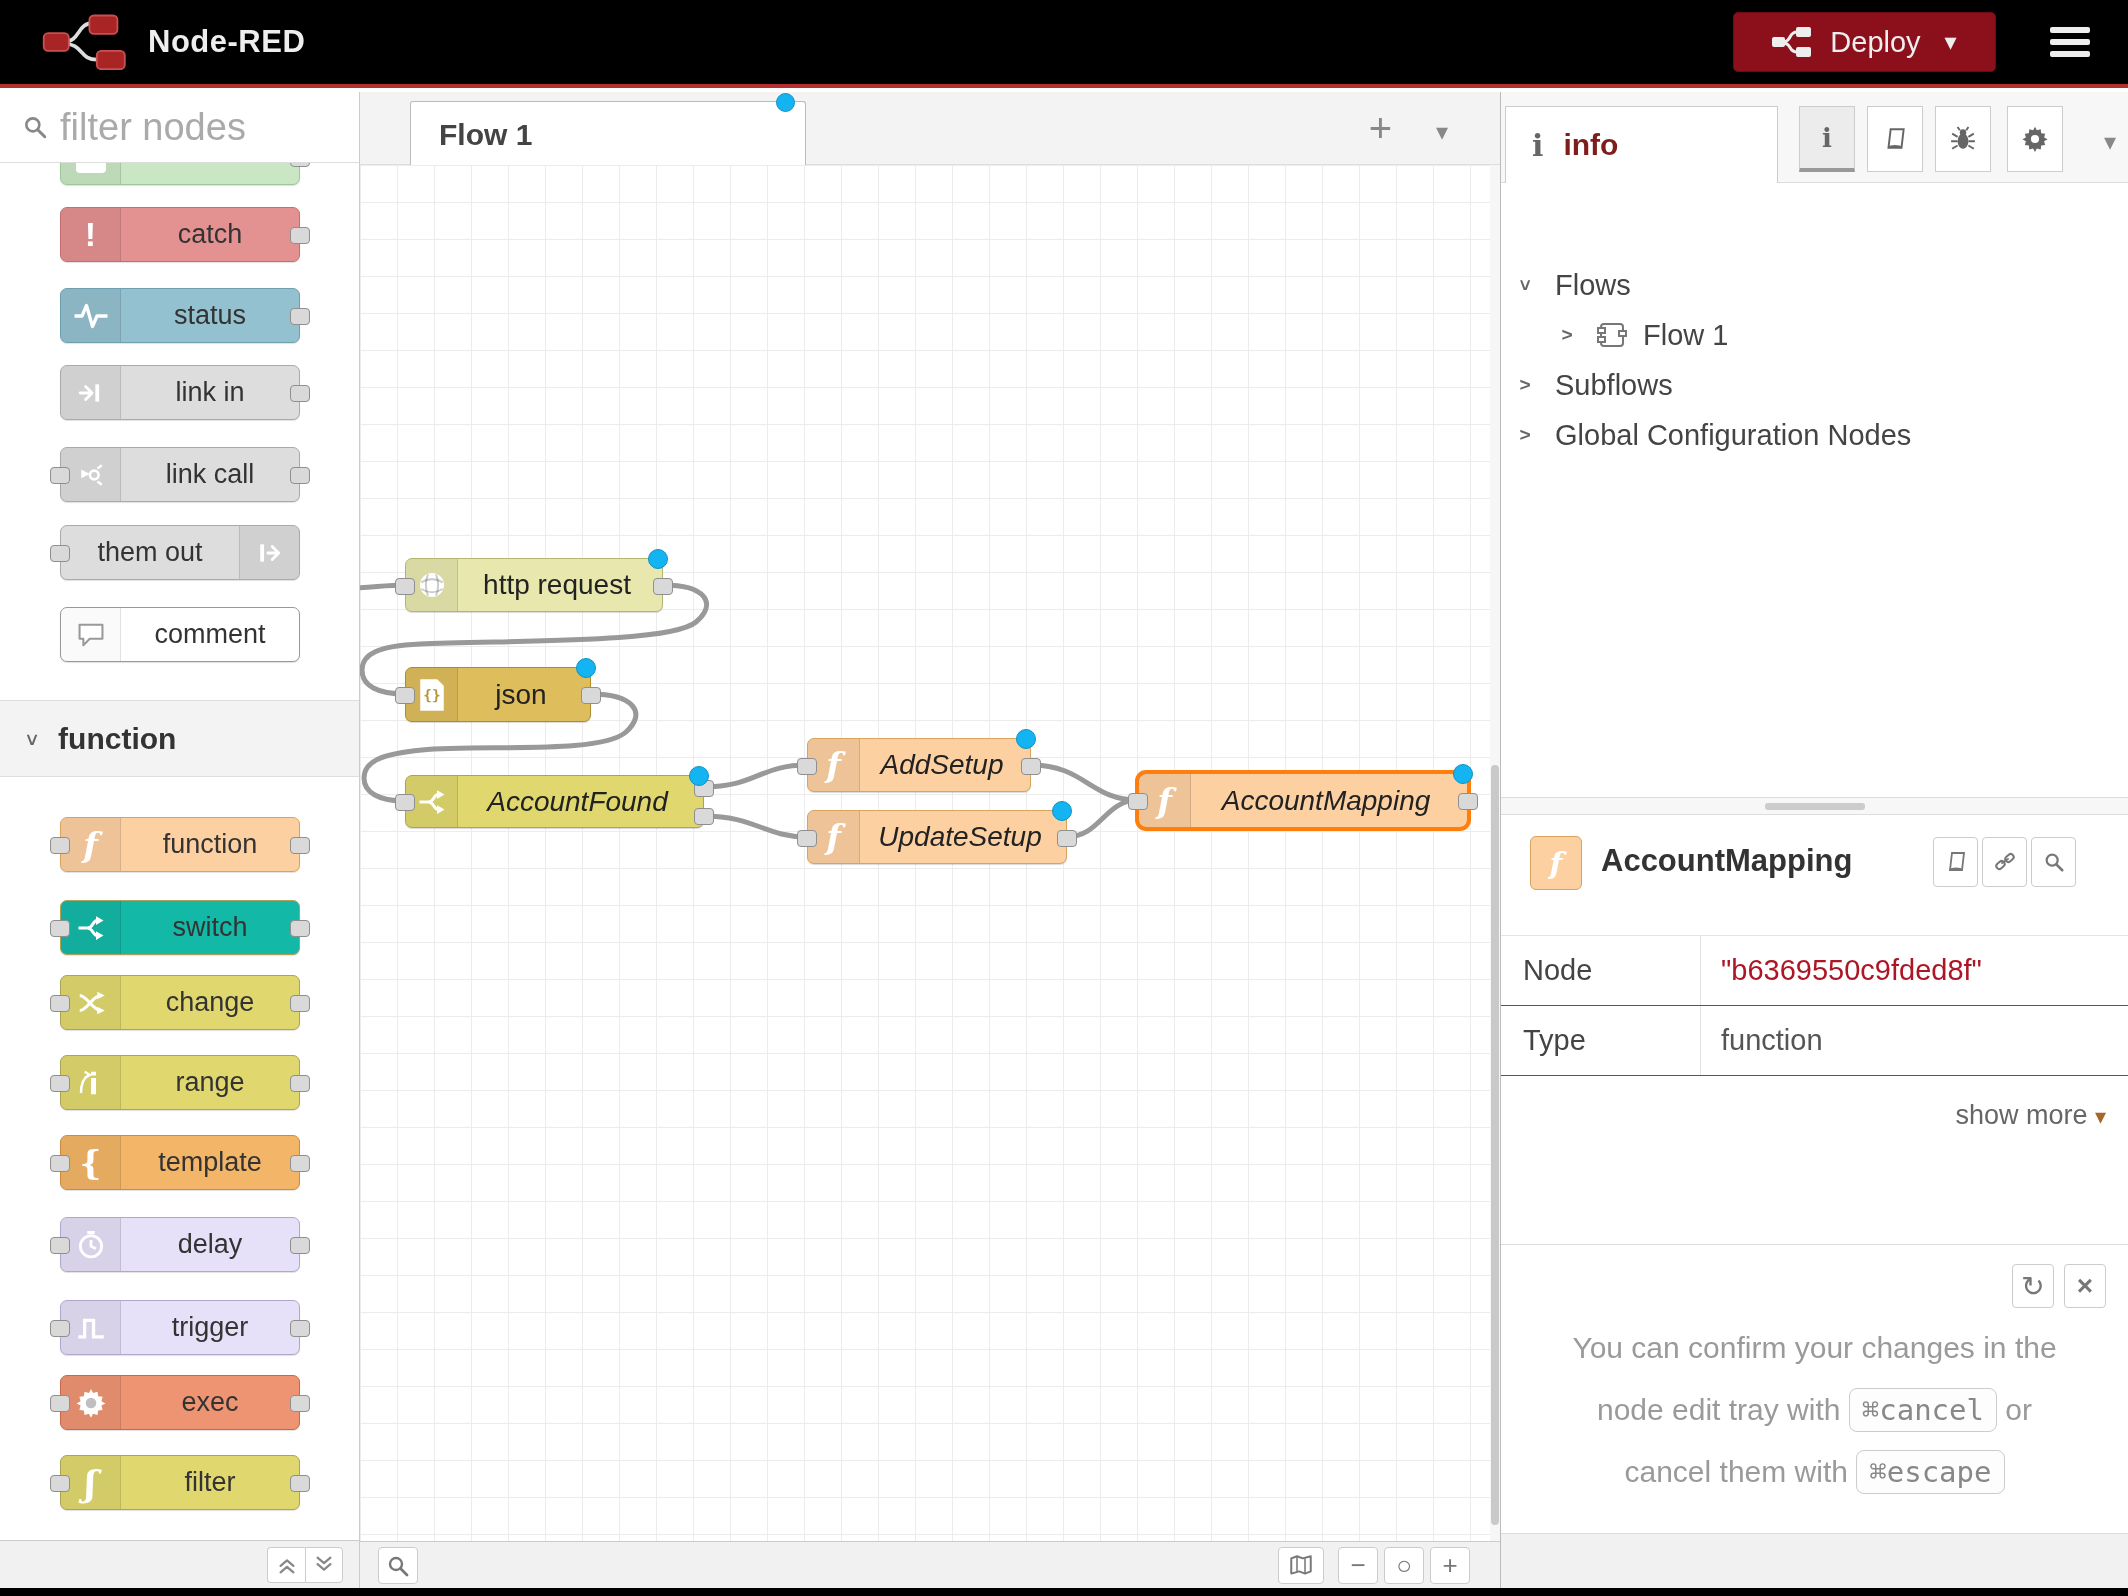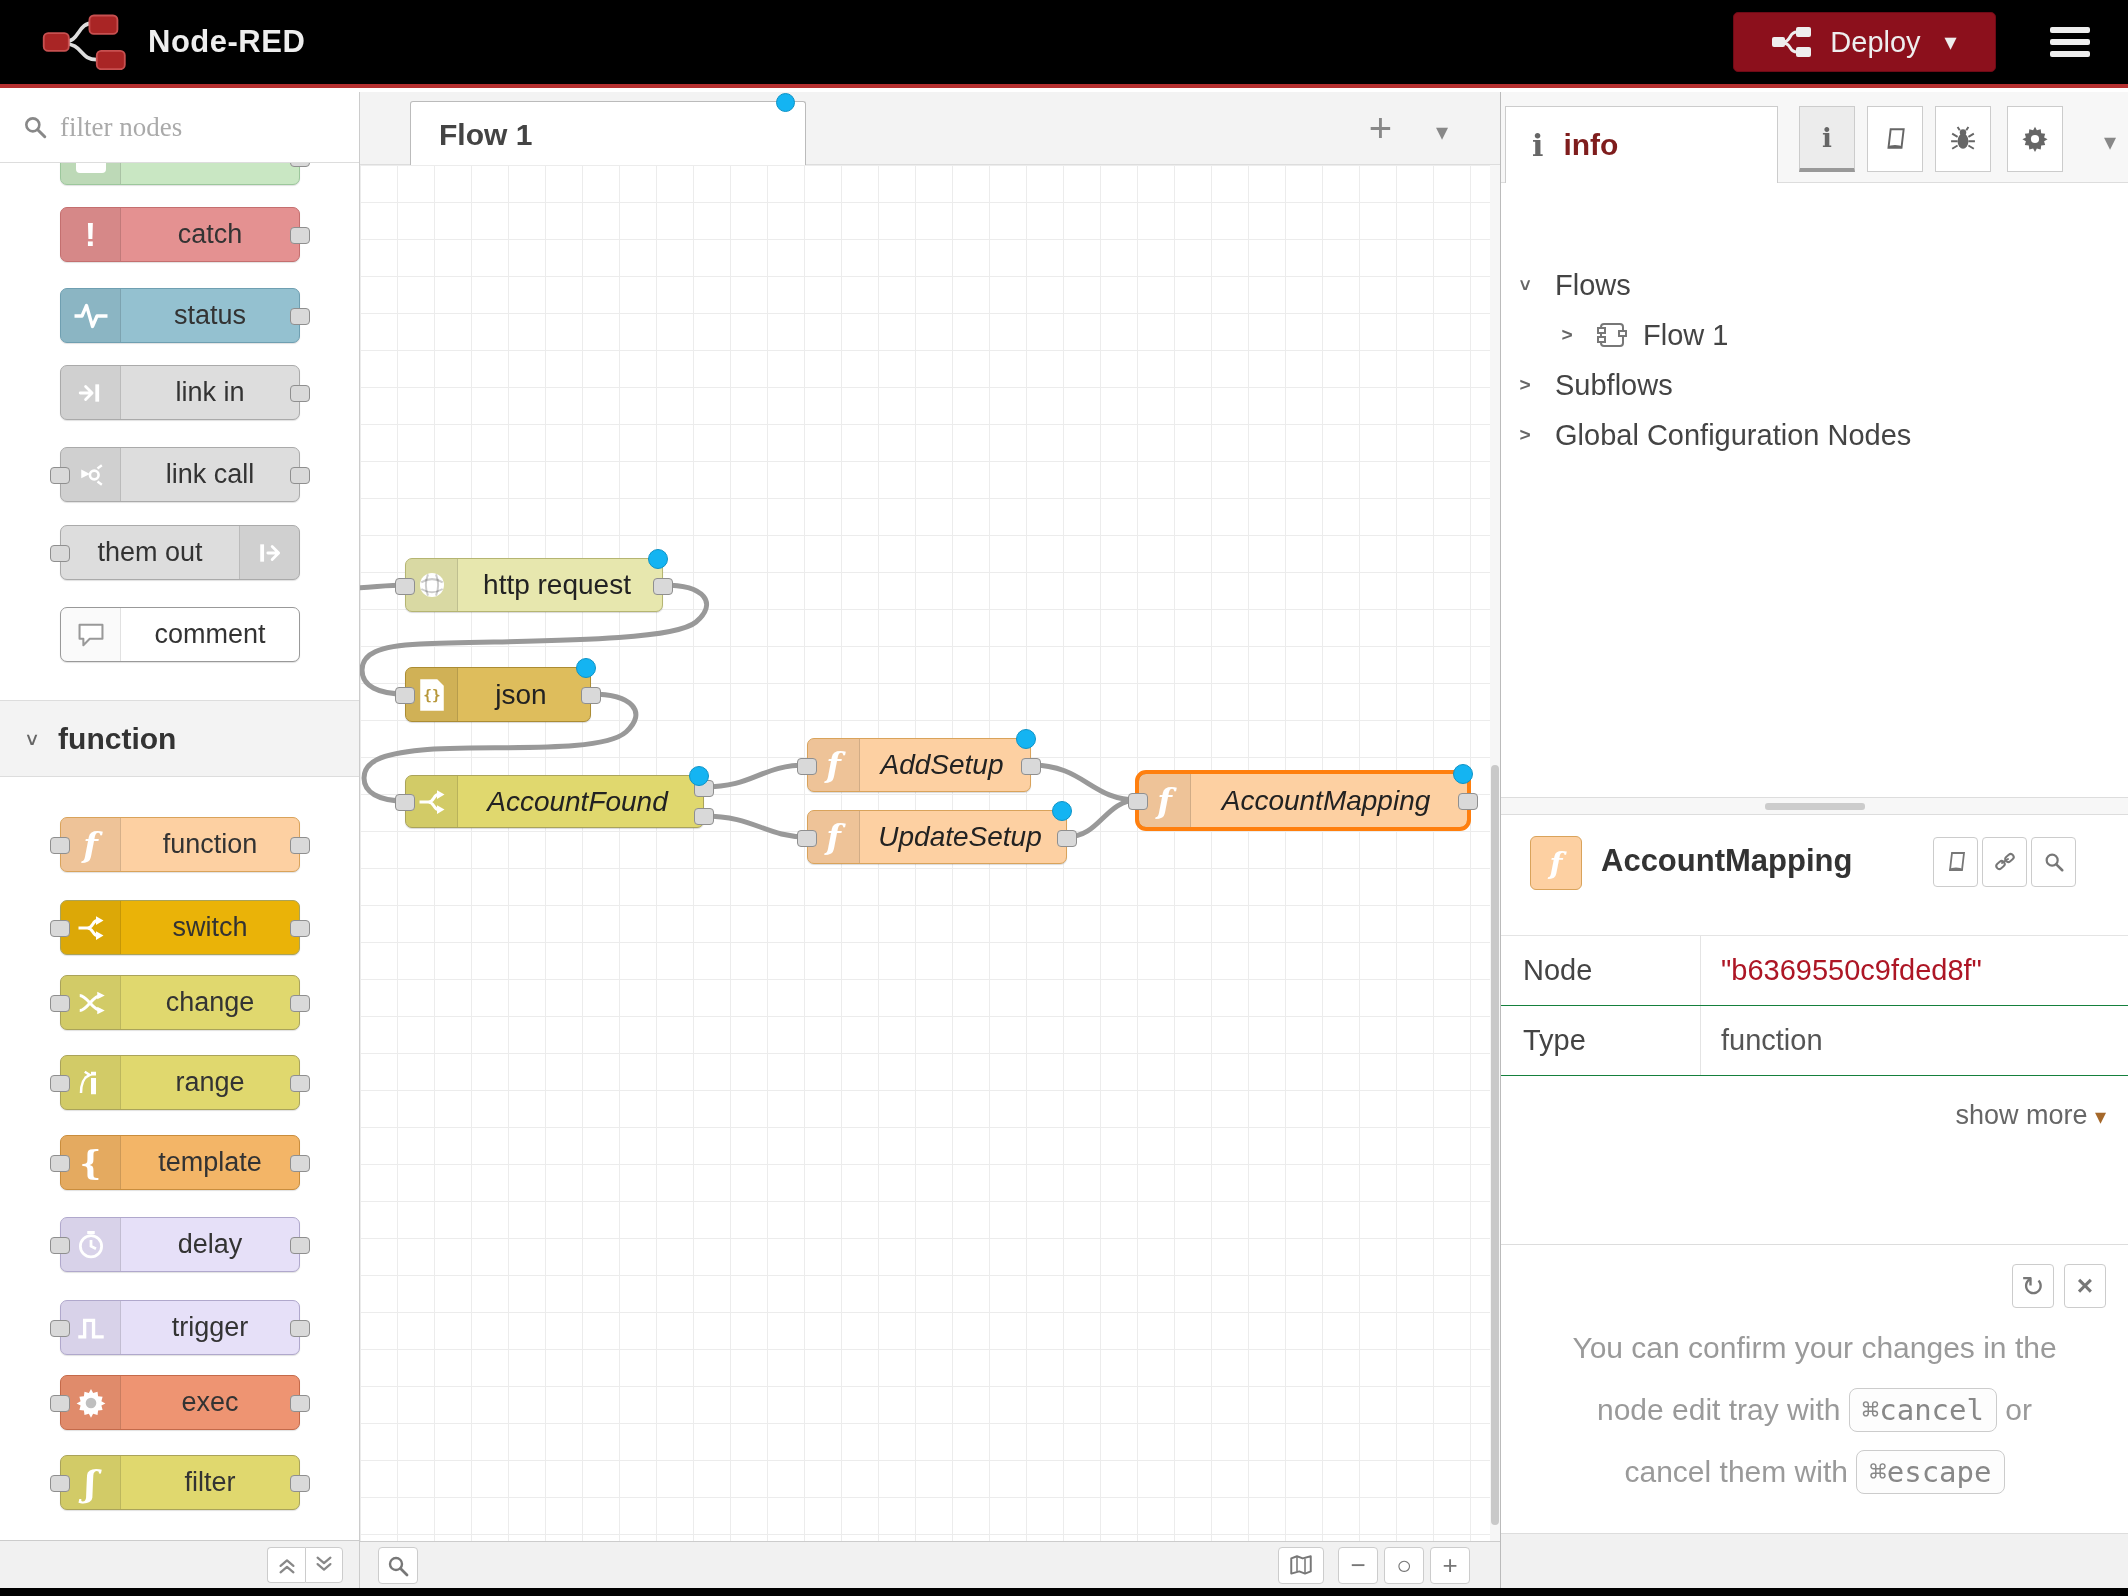--- a/index.html
+++ b/index.html
@@ -21,22 +21,22 @@
   #hamburger div { height:6px; background:#eee; border-radius:2px; margin:6px 0; }
 
   
   #main { position:absolute; left:0; top:92px; width:2128px; height:1496px; display:flex; }
 
   
   #palette { position:relative; width:360px; height:100%; background:#fff; border-right:1px solid #ccc; overflow:hidden; }
   #palette-filter { position:absolute; left:0; top:0; width:100%; height:71px; background:#fff;
                     border-bottom:1px solid #ddd; display:flex; align-items:center; z-index:5; }
   #palette-filter .micon { color:#888; width:26px; height:26px; margin:0 12px 0 22px; }
-  #palette-filter input { border:none; outline:none; font-size:27px; color:#0f766e; width:250px;
-                          font-family:Liberation Serif, serif; background:transparent; }
+  #palette-filter input { border:none; outline:none; font-size:38px; color:#0f766e; width:250px;
+                          font-family:Liberation Sans, sans-serif; background:transparent; }
   #palette-filter input::placeholder { color:#aaa; }
   .pcat { position:absolute; left:0; width:100%; height:77px; background:#f3f3f3;
           border-top:1px solid #ddd; border-bottom:1px solid #ddd; display:flex; align-items:center; z-index:4; }
   .pcat .chev { color:#666; font-size:22px; margin:0 18px 0 24px; transform:scaleY(.8); }
   .pcat .clabel { font-size:30px; font-weight:bold; color:#333; }
   .pnode { position:absolute; left:60px; width:240px; height:55px; border-radius:7px; border:1px solid;
            box-shadow:0 1px 1px rgba(0,0,0,.12); cursor:grab; z-index:3; }
   .pnode .ibox { position:absolute; top:0; width:60px; height:100%; background:rgba(0,0,0,.06);
                  display:flex; align-items:center; justify-content:center; color:#fff; }
   .pnode .ibox.left  { left:0; border-right:1px solid rgba(0,0,0,.1); border-radius:6px 0 0 6px; }
@@ -254,21 +254,21 @@
             <div class="plabel" style="left: 60px; right: 0px;">comment</div>
           </div>
           <div class="pnode" style="top: 725px; background: rgb(253, 208, 162); border-color: rgb(217, 163, 91);">
             <div class="ibox left">
               <span class="ficon" style="font-size:34px">f</span>
             </div>
             <div class="plabel" style="left: 60px; right: 0px;">function</div>
             <span class="port" style="right: -11px; top: 19px;"></span>
             <span class="port" style="left: -11px; top: 19px;"></span>
           </div>
-          <div class="pnode" style="top: 808px; background: #eab308; border-color: rgb(170, 163, 90);">
+          <div class="pnode" style="top: 808px; background: #14b8a6; border-color: rgb(170, 163, 90);">
             <div class="ibox left">
               <svg width="32" height="30" viewBox="0 0 24 24">
                 <path d="M2 12 h7 M9 12 C14 12 13 6 17 6 M9 12 C14 12 13 18 17 18" stroke="#fff" stroke-width="2.4" fill="none"></path>
                 <path d="M16 2.5 l6 3.5 -6 3.5 z M16 14.5 l6 3.5 -6 3.5 z" fill="#fff"></path>
               </svg>
             </div>
             <div class="plabel" style="left: 60px; right: 0px;">switch</div>
             <span class="port" style="right: -11px; top: 19px;"></span>
             <span class="port" style="left: -11px; top: 19px;"></span>
           </div>

